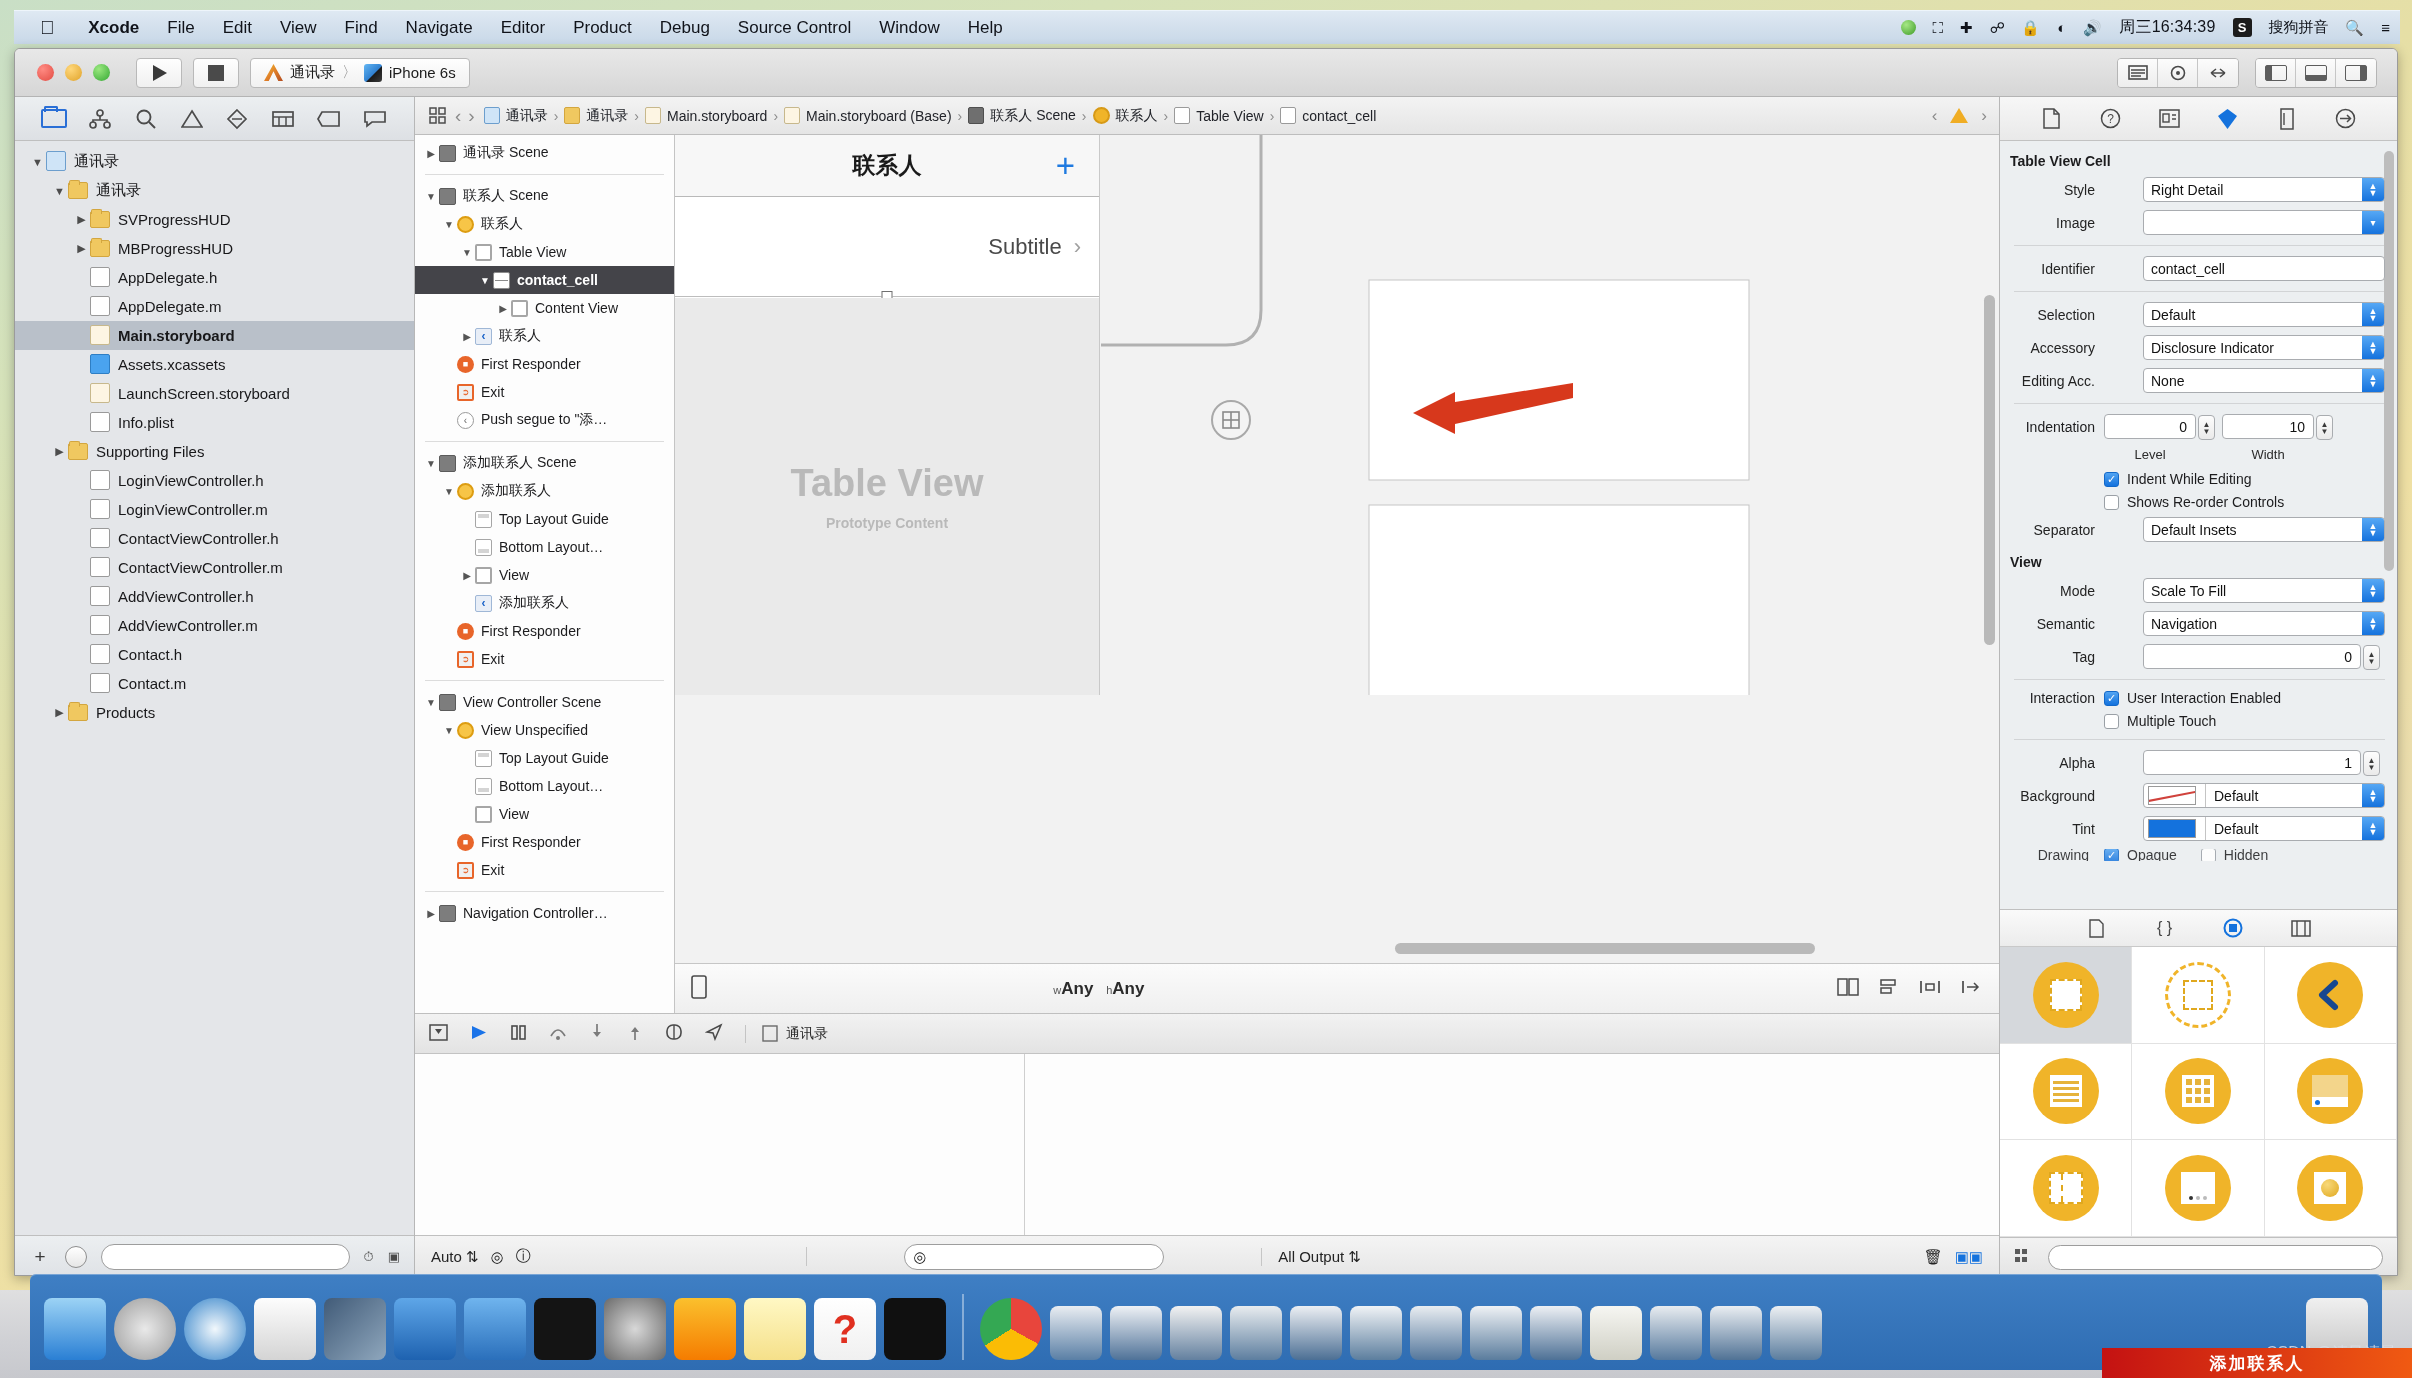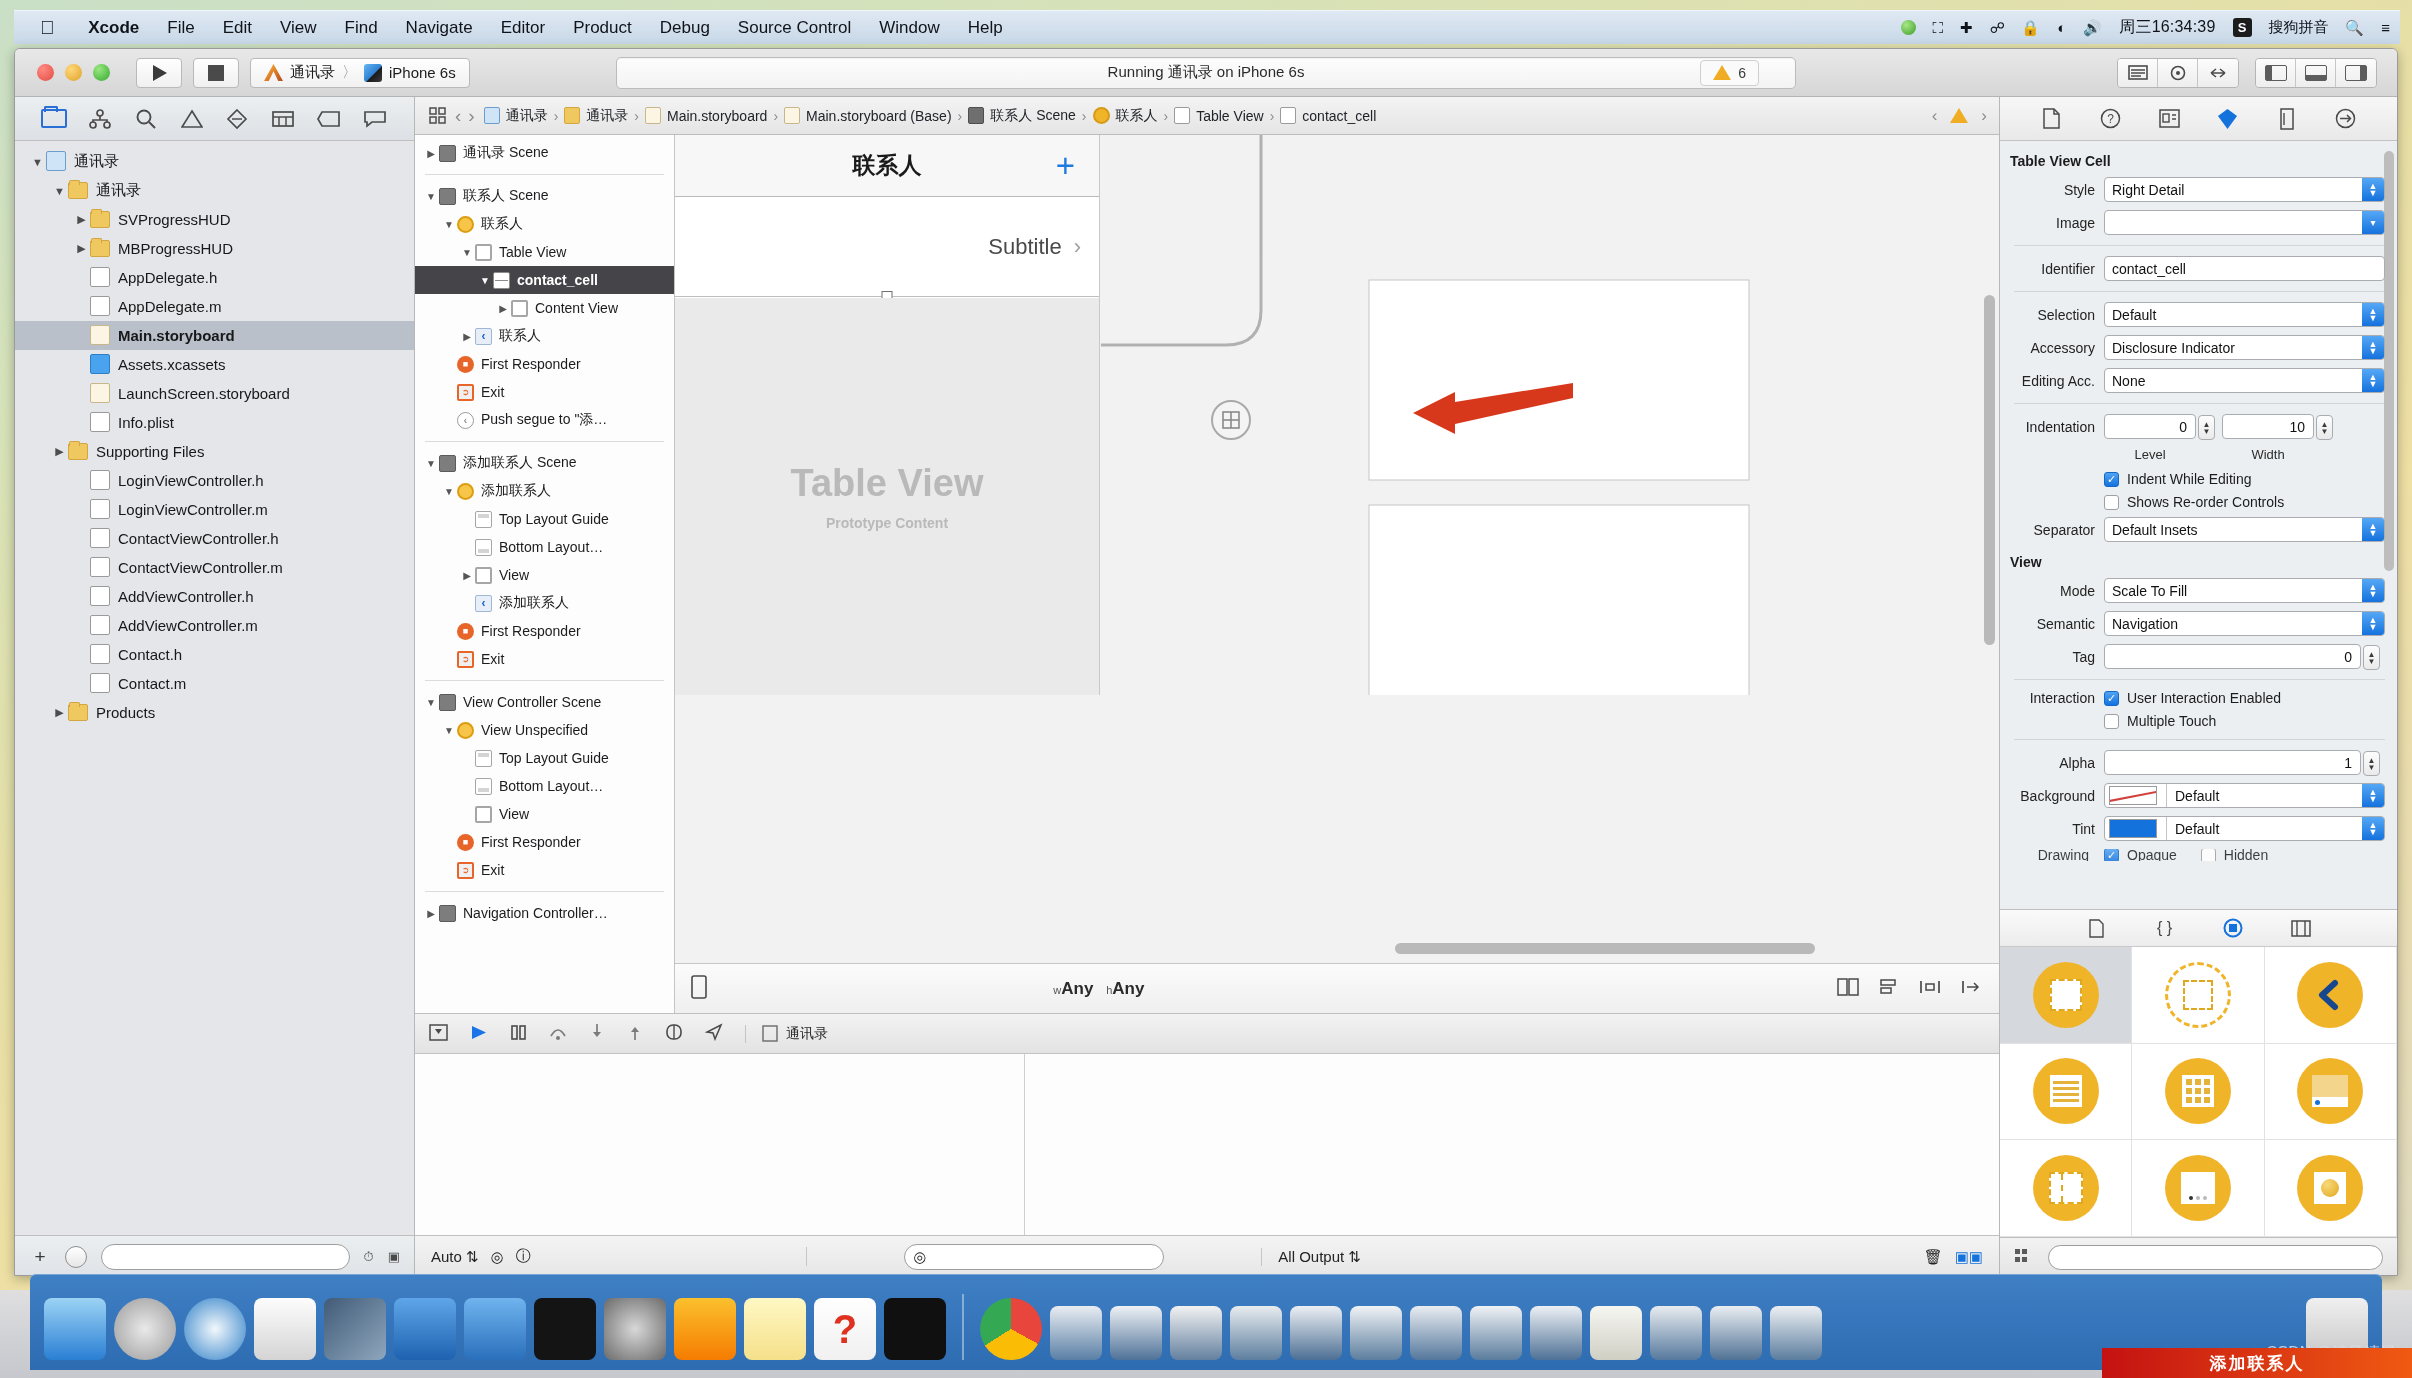--- a/index.html
+++ b/index.html
@@ -286,21 +286,21 @@
   
   .utility { width: 398px; background: #eceff1; border-left: 1px solid #b7b7b7; display: flex; flex-direction: column; }
   .insp-tabs {
     height: 44px; display: flex; align-items: center; justify-content: space-around;
     background: linear-gradient(180deg,#f7f7f7,#e9e9e9); border-bottom: 1px solid #c2c2c2; padding: 0 22px;
   }
   .insp-tab { width: 30px; height: 26px; display:flex;align-items:center;justify-content:center; }
   .insp-body { flex: 1; overflow: hidden; padding: 8px 0 0 0; position: relative; font-size: 14px; color: #1c1c1e;}
   .insp-scroll { position:absolute; right:3px; top:10px; width:10px; height:420px;border-radius:5px;background:#bdbdbd;}
   .sect-title { font-weight: bold; font-size: 14px; padding: 4px 0 8px 10px; }
-  .frm { display: flex; align-items: center; margin-bottom: 8px; padding-right: 12px; }
+  .frm { display: flex; align-items: center; margin-bottom: 8px; padding-right: 12px; gap: 39px; }
   .frm .lab { width: 104px; text-align: right; padding-right: 9px; color: #232323; font-size: 14px; flex:0 0 104px;}
   .ctl {
     flex: 1; height: 25px; background: #fff; border: 1px solid #a9acb0; border-radius: 4px;
     display: flex; align-items: center; padding: 0 7px; font-size: 14px; color: #111;
     position: relative;
   }
   .ctl.popup { padding-right: 26px; }
   .ctl .arrows {
     position: absolute; right: 0; top: 0; bottom: 0; width: 22px; border-radius: 0 3px 3px 0;
     background: linear-gradient(180deg,#56a8f5,#1572dd);
@@ -430,29 +430,20 @@
         <span style="width:16px;height:16px;background:#4a4a4a;display:block;"></span>
       </div>
       <div class="scheme-chip">
         <span class="xc-glyph"></span>
         <span>通讯录</span>
         <span style="color:#8a8a8a;">〉</span>
         <span class="dev-glyph"></span>
         <span>iPhone 6s</span>
       </div>
 
-      <div class="status-field">
-        <span>Running 通讯录 on iPhone 6s</span>
-        <span class="warn-chip">
-          <span class="warn-box">
-            <span class="tri-warn"></span>
-            <span>6</span>
-          </span>
-        </span>
-      </div>
 
       <div class="tb-right">
         <div class="seg-group">
           <span class="seg">
             <svg width="20" height="15" viewBox="0 0 20 15">
                 <rect x="1" y="1" width="18" height="13" fill="none" stroke="#4a4a4a" stroke-width="1.6"></rect>
                 <line x1="3" y1="5" x2="17" y2="5" stroke="#4a4a4a" stroke-width="1.3"></line>
                 <line x1="3" y1="8" x2="17" y2="8" stroke="#4a4a4a" stroke-width="1.3"></line>
                 <line x1="3" y1="11" x2="13" y2="11" stroke="#4a4a4a" stroke-width="1.3"></line>
               </svg>

